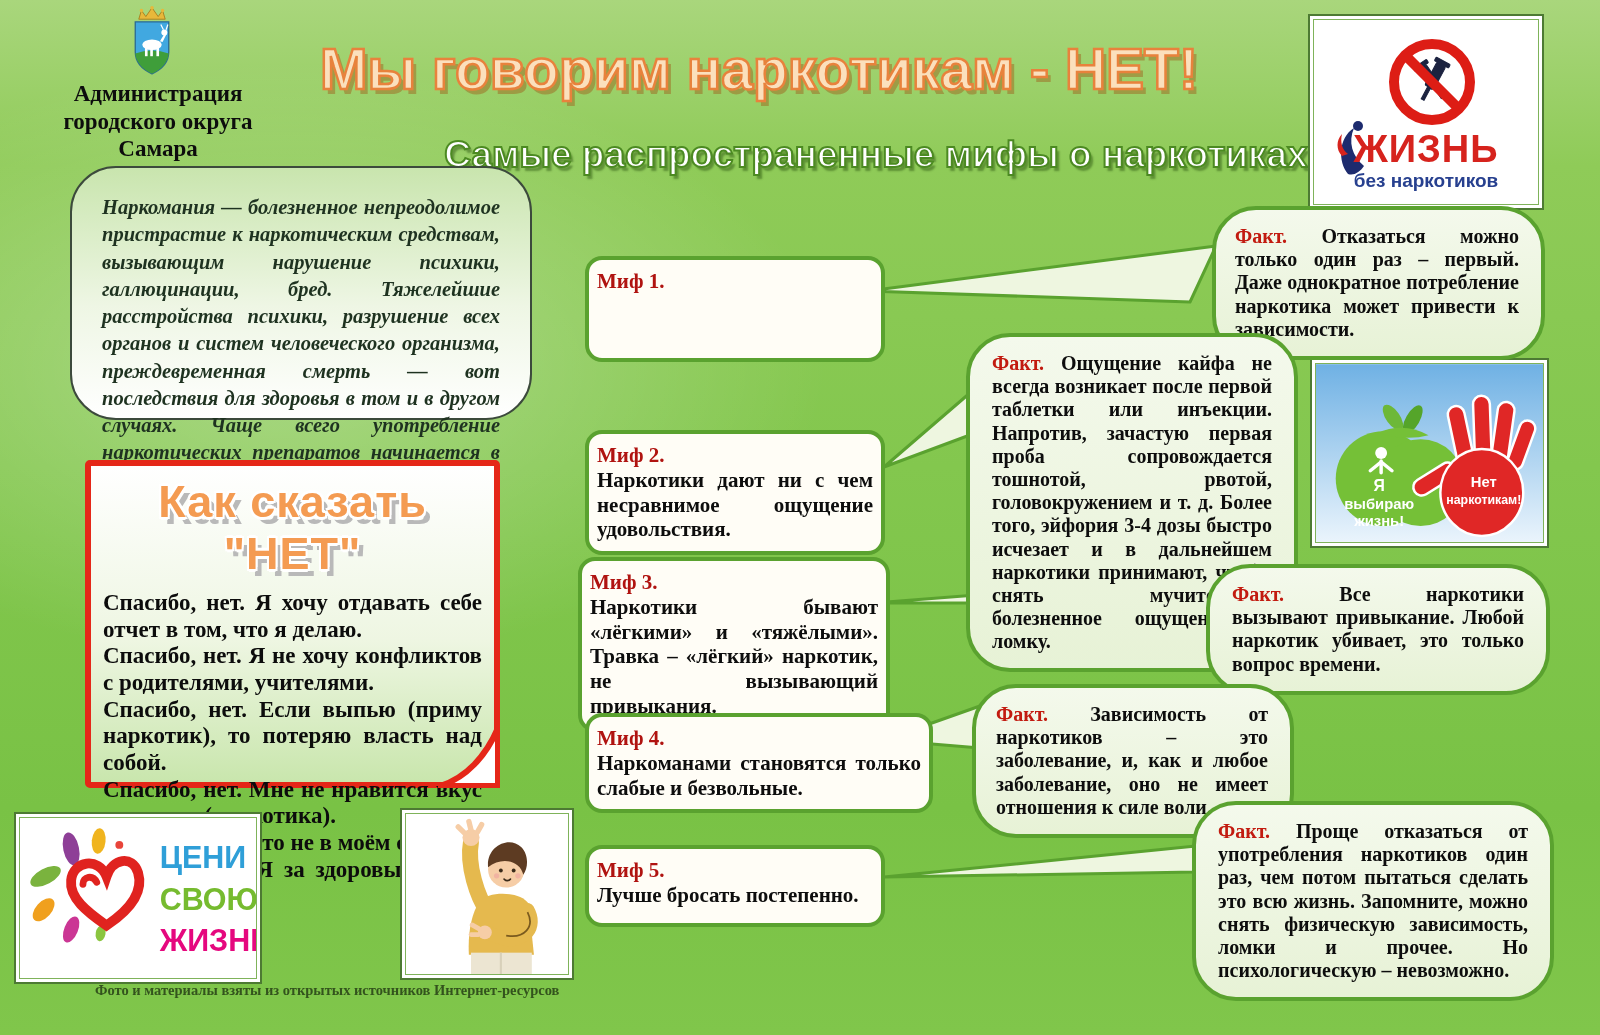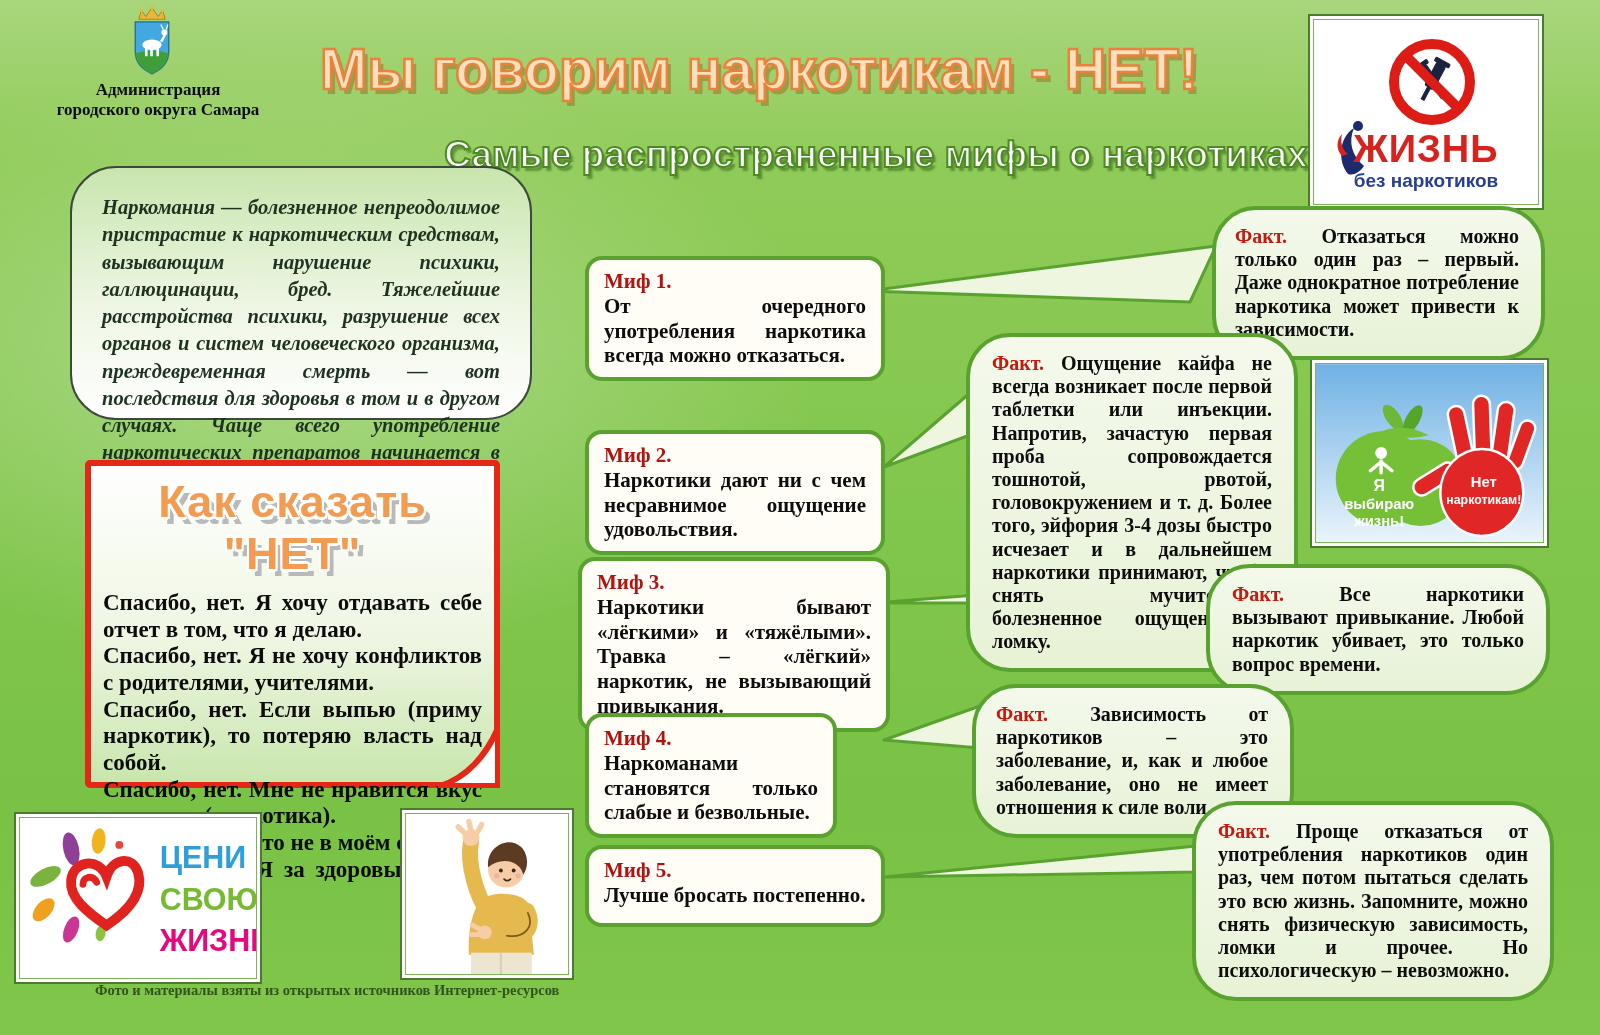--- a/index.html
+++ b/index.html
@@ -5,21 +5,21 @@
   html,body{margin:0;padding:0;background:#6fae3e;}
   .poster{position:relative;width:1600px;height:1035px;overflow:hidden;
     font-family:"Liberation Sans",sans-serif;
     background:linear-gradient(180deg,#a9d67c 0%,#8fcb58 16%,#83c74e 45%,#79c245 78%,#80c64b 100%);}
   .poster::before{content:"";position:absolute;inset:0;
     background:radial-gradient(ellipse 900px 500px at 18% 35%, rgba(255,255,255,.30), rgba(255,255,255,0) 60%);
     pointer-events:none;}
   .abs{position:absolute;}
   
   .admin-label{left:28px;top:80px;width:260px;text-align:center;
-    font-family:"Liberation Serif",serif;font-weight:bold;font-size:17px;line-height:1.2;color:#0d0d0d;}
+    font-family:"Liberation Serif",serif;font-weight:bold;font-size:23px;line-height:1.2;color:#0d0d0d;}
   .main-title{left:320px;top:36px;width:940px;font-weight:bold;font-size:57px;
     color:#fbe0bd;-webkit-text-stroke:2.5px #e8823c;
     text-shadow:4px 5px 0 rgba(160,90,25,.45);white-space:nowrap;}
   .subtitle{left:420px;top:134px;width:900px;text-align:right;font-weight:bold;font-size:37px;
     color:#ffffff;-webkit-text-stroke:2px #4c8a22;text-shadow:3px 4px 2px rgba(35,75,10,.45);white-space:nowrap;}
   
   .frame{background:#ffffff;border:2px solid #4d7a33;box-shadow:0 0 0 3px #ffffff inset, 0 0 0 4px #7fb35a inset;}
   
   .life-logo{left:1308px;top:14px;width:232px;height:192px;text-align:center;}
   .life-title{position:absolute;left:0;right:0;top:112px;color:#d6231d;font-weight:bold;font-size:38px;letter-spacing:1px;}
@@ -34,28 +34,28 @@
   .sayno{left:85px;top:460px;width:415px;height:328px;border:6px solid #e52718;border-radius:5px;
     background:linear-gradient(180deg,#ffffff 0%,#eef6e2 55%,#c9e6ad 100%);
     padding:6px 12px;box-sizing:border-box;}
   .sayno-title{text-align:center;font-weight:bold;font-size:45px;letter-spacing:1px;color:#f49b52;margin:4px 0 10px 0;
     text-shadow:-2px -2px 0 #fff,2px -2px 0 #fff,-2px 2px 0 #fff,2px 2px 0 #fff,0 -3px 0 #fff,0 3px 0 #fff,6px 7px 0 #b9b9b9;}
   .sayno-item{font-family:"Liberation Serif",serif;font-weight:bold;font-size:23px;line-height:1.16;
     color:#0c0c0c;text-align:justify;}
   .curl{position:absolute;right:-6px;bottom:-6px;}
   
   .myth{background:#fffdf6;border:4px solid #5aa22f;border-radius:17px;
-    padding:9px 15px;box-sizing:border-box;
+    padding:9px 8px;box-sizing:border-box;
     font-family:"Liberation Serif",serif;font-weight:bold;font-size:21px;line-height:1.18;
     color:#0d0d0d;text-align:justify;z-index:2;}
   .myth .mlabel{display:block;color:#b01310;}
   .m1{left:585px;top:256px;width:300px;min-height:106px;}
   .m2{left:585px;top:430px;width:300px;min-height:90px;}
   .m3{left:578px;top:557px;width:312px;min-height:114px;}
-  .m4{left:585px;top:713px;width:252px;min-height:78px;}
+  .m4{left:585px;top:713px;width:348px;min-height:78px;}
   .m5{left:585px;top:845px;width:300px;min-height:82px;}
   
   .fact{background:linear-gradient(180deg,#f4f9ec 0%,#e7f2d6 100%);border:4px solid #5aa22f;border-radius:44px;
     padding:15px 22px;box-sizing:border-box;
     font-family:"Liberation Serif",serif;font-weight:bold;font-size:20px;line-height:1.16;
     color:#0d0d0d;text-align:justify;z-index:2;}
   .fact .flabel{color:#c21b10;}
   .f1{left:1212px;top:206px;width:333px;min-height:112px;padding-left:19px;}
   .f2{left:966px;top:333px;width:332px;min-height:230px;}
   .f3{left:1206px;top:564px;width:344px;min-height:98px;}
@@ -149,21 +149,20 @@
       <polygon points="868,291 1190,302 1216,246"></polygon>
       <polygon points="884,467 978,386 978,432"></polygon>
       <polygon points="874,603 1210,577 1210,603"></polygon>
       <polygon points="884,740 980,706 980,748"></polygon>
       <polygon points="884,877 1196,846 1196,872"></polygon>
     </g>
   </svg>
 
   <div class="abs myth m1">
     <span class="mlabel">Миф 1.</span>
-    <span>От очередного употребления наркотика всегда можно отказаться.</span>
   </div>
   <div class="abs myth m2">
     <span class="mlabel">Миф 2.</span>
     <span>Наркотики дают ни с чем несравнимое ощущение удовольствия.</span>
   </div>
   <div class="abs myth m3">
     <span class="mlabel">Миф 3.</span>
     <span>Наркотики бывают «лёгкими» и «тяжёлыми». Травка – «лёгкий» наркотик, не вызывающий привыкания.</span>
   </div>
   <div class="abs myth m4">

